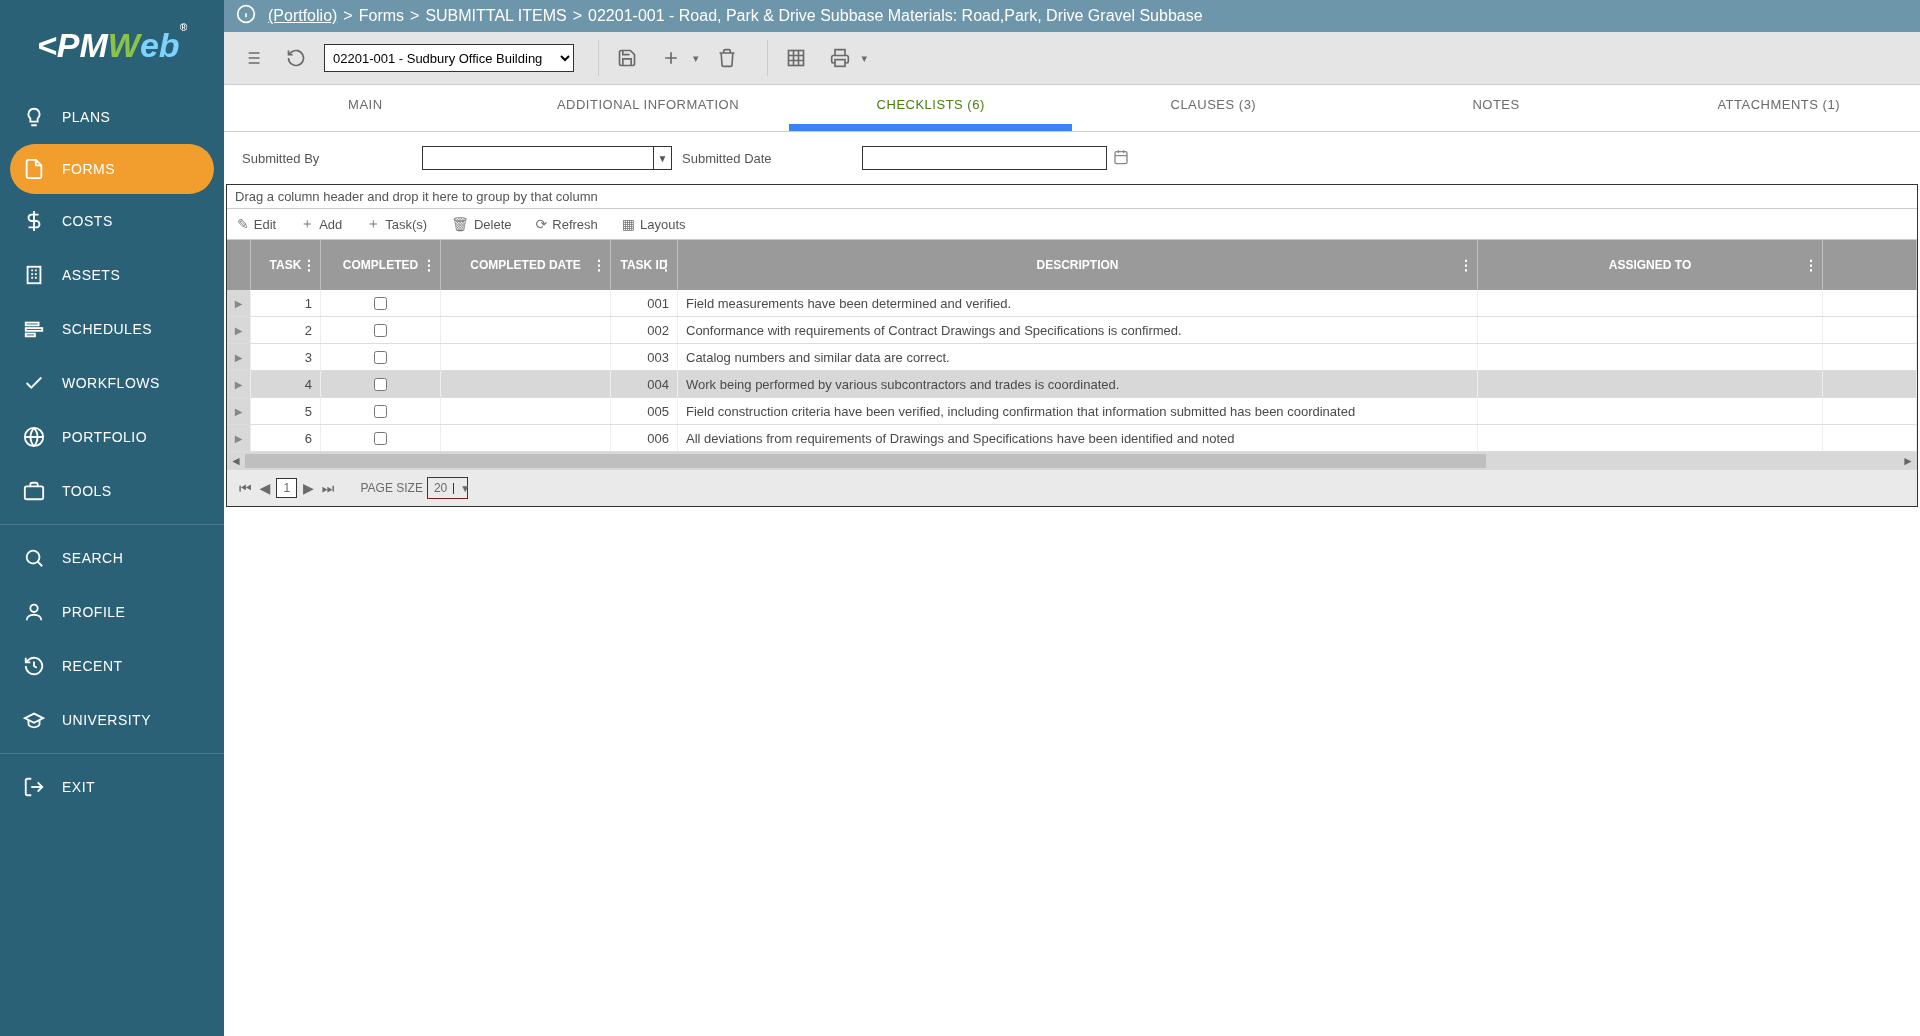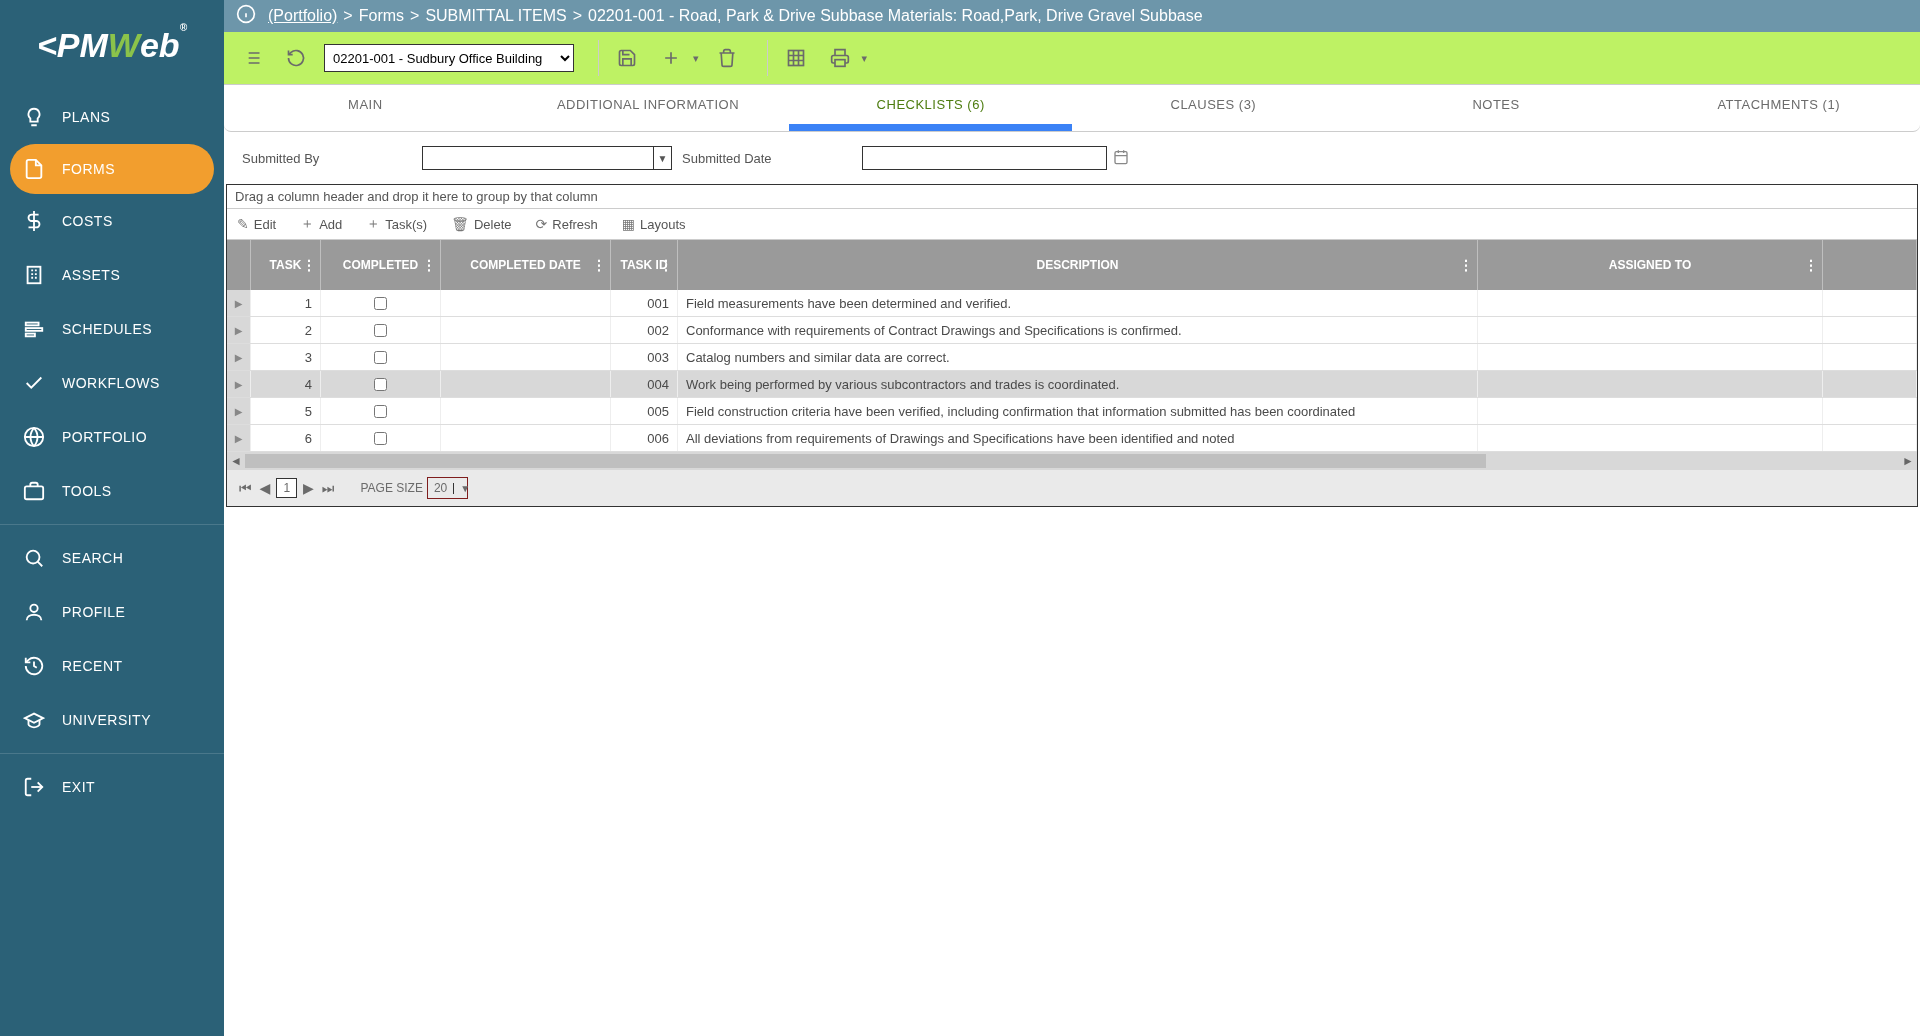--- a/index.html
+++ b/index.html
@@ -4,43 +4,43 @@
 <style>
 * { box-sizing: border-box; margin: 0; padding: 0; font-family: Arial, sans-serif; }
 html, body { width: 1920px; height: 1036px; overflow: hidden; background: #fff; }
 .app { display: flex; width: 100%; height: 100%; }
 
 
 .sidebar { width: 224px; background: #2b6177; color: #fff; display: flex; flex-direction: column; flex-shrink: 0; }
 .logo { height: 90px; display: flex; align-items: center; justify-content: center; font-size: 34px; font-weight: bold; font-style: italic; background: #2b6177; }
 .logo-left { color: #fff; }
 .logo-w { color: #8bc34a; }
-.logo-right { color: #ffffff; }
+.logo-right { color: #7dd3fc; }
 .nav-item { display: flex; align-items: center; padding: 16px 20px; cursor: pointer; font-size: 14px; letter-spacing: 0.5px; }
 .nav-item.active { background: #f29e2e; border-radius: 30px; margin: 0 10px; padding: 14px 10px; }
 .nav-icon { width: 28px; margin-right: 14px; display: inline-flex; justify-content: center; }
 .nav-divider { height: 1px; background: rgba(255,255,255,0.15); margin: 6px 0; }
 .logo .reg { color:#fff; font-size:10px; position:relative; top:-18px; }
 
 
 .main { flex: 1; display: flex; flex-direction: column; }
 .breadcrumb-bar { background: #6d96aa; color: #fff; padding: 4px 12px; display: flex; align-items: center; font-size: 16px; }
 .breadcrumb-bar .info-icon { margin-right: 12px; }
 .breadcrumb-bar .crumb-link { text-decoration: underline; }
 .breadcrumb-bar .sep { margin: 0 6px; }
 
-.toolbar { background: #bef264; padding: 8px 12px; display: flex; align-items: center; border-bottom: 1px solid #ccc; }
+.toolbar { background: #e5e5e5; padding: 8px 12px; display: flex; align-items: center; border-bottom: 1px solid #ccc; }
 .toolbar > * { margin-right: 12px; }
 .toolbar .divider { width: 1px; height: 36px; background: #ccc; margin: 0 12px; }
 .tb-btn { width: 32px; height: 32px; display: inline-flex; align-items: center; justify-content: center; cursor: pointer; color: #6b6b6b; font-size: 22px; }
 .project-select { height: 28px; border: 1px solid #333; background: #fff; font-size: 13px; padding: 2px 4px; min-width: 250px; }
 .tb-caret { font-size:11px; color:#6b6b6b; margin-left:-6px; }
 
 
-.tabs { display: flex; border-bottom: 1px solid #ccc; background: #fff; border-radius: 7px; }
+.tabs { display: flex; border-bottom: 1px solid #ccc; background: #fff; }
 .tab { flex: 1; text-align: center; padding: 12px 0; font-size: 13px; color: #6b6b6b; cursor: pointer; letter-spacing: 0.5px; }
 .tab.active { color: #4d7c0f; border-bottom: 7px solid #3b82f6; }
 
 
 .filter-area { padding: 14px 18px; display: flex; gap: 10px; font-size: 13px; color: #555; }
 .filter-row { display: flex; align-items: center; }
 .filter-row label { width: 180px; }
 .combo { width: 250px; height: 24px; border: 1px solid #333; display: flex; }
 .combo-input { flex:1; border:none; height:100%; }
 .combo-btn { width: 18px; border-left: 1px solid #333; display:flex; align-items:center; justify-content:center; font-size:10px; }

